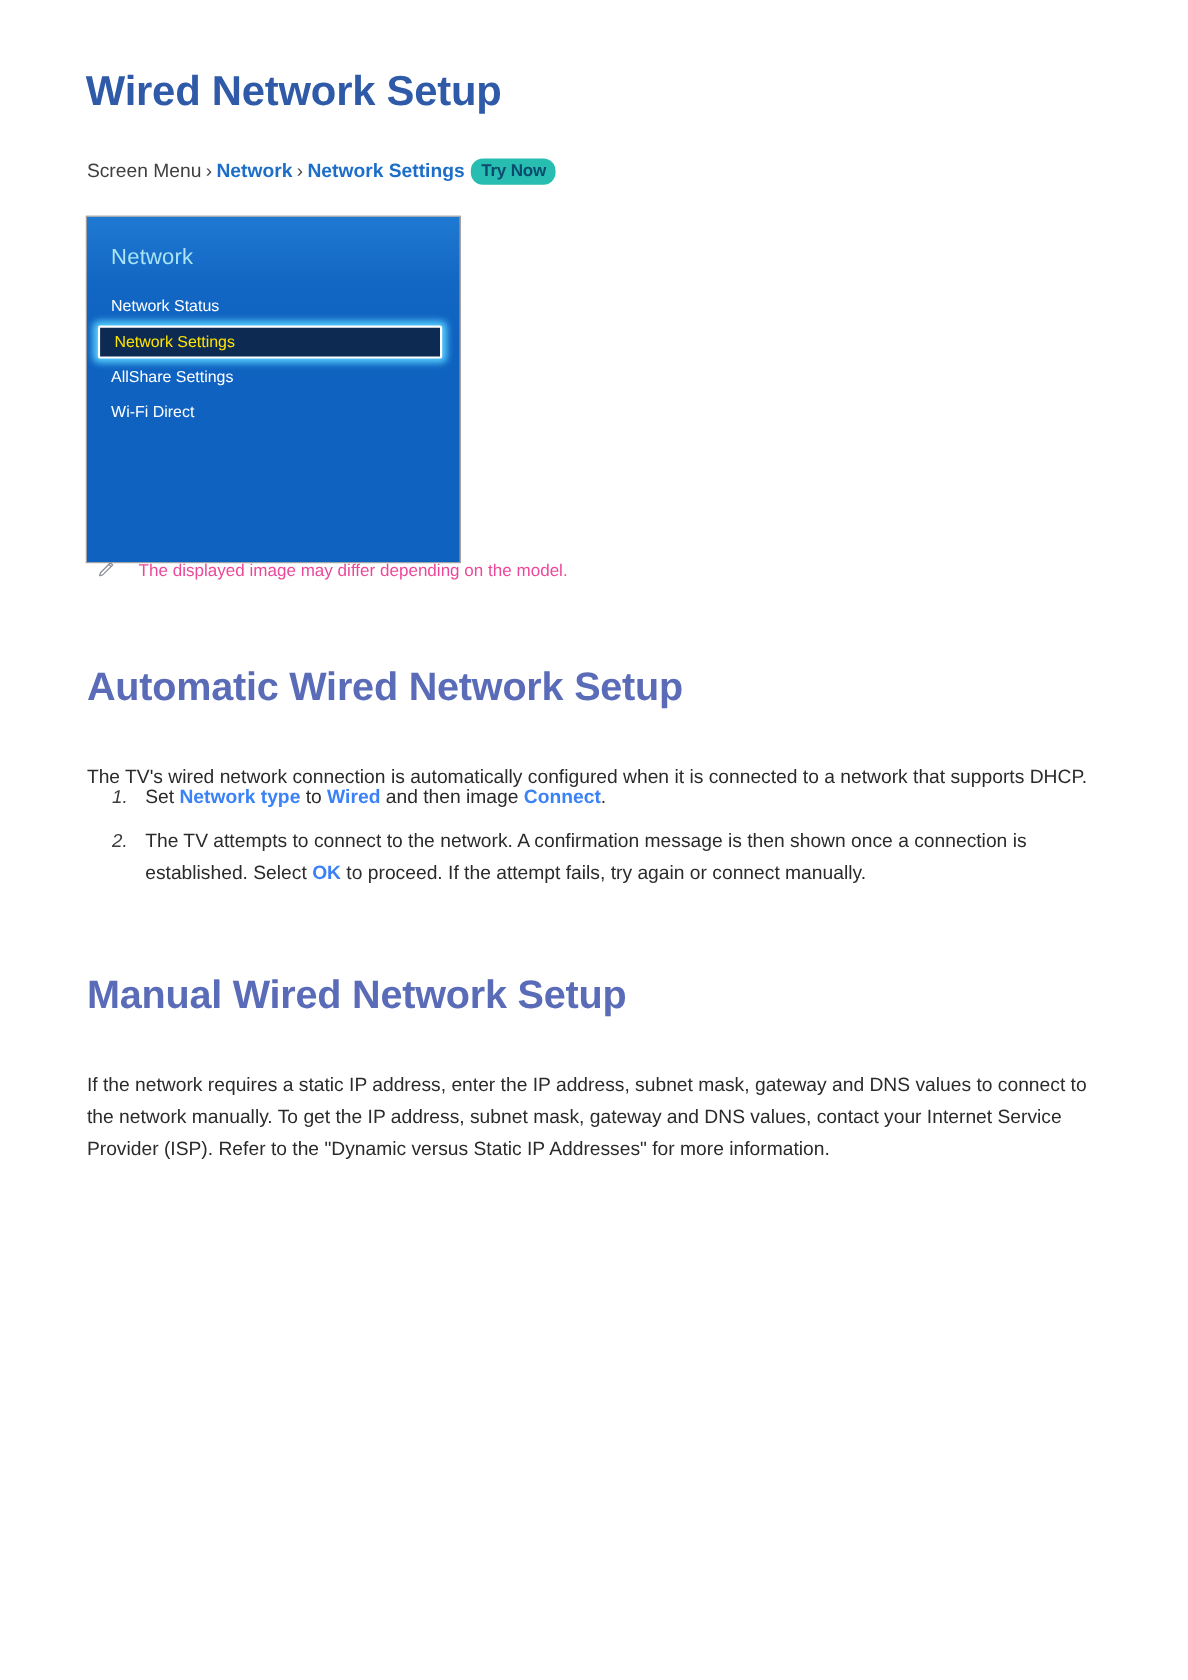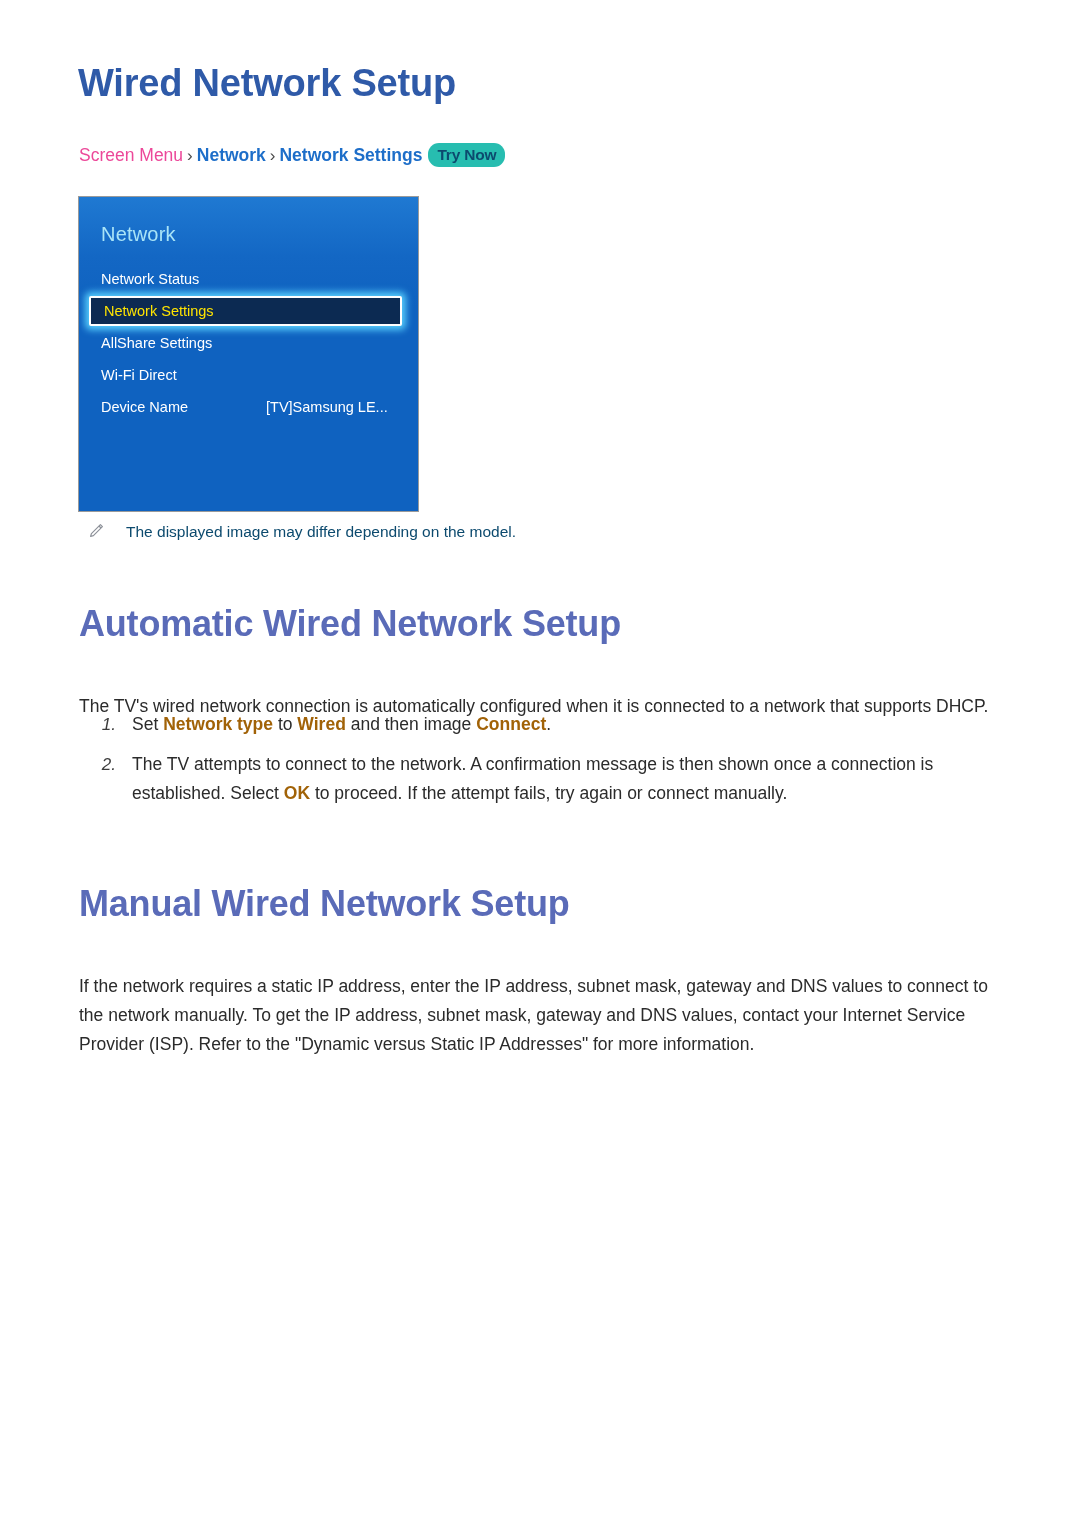--- a/index.html
+++ b/index.html
@@ -41,21 +41,21 @@
   
   .breadcrumb {
     position: absolute;
     left: 79px;
     top: 143px;
     font-size: 17.5px;
     line-height: 24px;
     white-space: nowrap;
   }
   .crumb-plain {
-    color: #ec4899;
+    color: #404040;
     text-align: center;
   }
   .crumb-sep {
     color: #4a4a4a;
     padding: 0 4px;
     font-size: 17px;
   }
   .crumb-link {
     color: #1d6ec9;
     font-weight: bold;
@@ -139,23 +139,23 @@
     position: relative;
     z-index: 1;
     color: #ffe400;
     padding-left: 3px;
   }
 
   
   .note {
     position: absolute;
     left: 88px;
-    top: 521px;
+    top: 509px;
     font-size: 15.5px;
-    color: #0c4a6e;
+    color: #ec4899;
     line-height: 22px;
     white-space: nowrap;
   }
   .note .pencil-icon {
     display: inline-block;
     width: 16px;
     height: 16px;
     vertical-align: -2px;
     margin-right: 22px;
   }
@@ -207,21 +207,21 @@
     position: absolute;
     left: 0;
     top: 0;
     width: 30px;
     text-align: right;
     font-style: italic;
     font-size: 17px;
     color: #3c3c3c;
   }
   .kw {
-    color: #a16207;
+    color: #3b82f6;
     font-weight: bold;
   }
 </style>
 </head>
 <body>
 
 <div class="page">
 
   <div class="doc-title">Wired Network Setup</div>
 
@@ -243,24 +243,20 @@
       </div>
 
       <div class="tv-row">
         <span class="tv-row-label">AllShare Settings</span>
       </div>
 
       <div class="tv-row">
         <span class="tv-row-label">Wi-Fi Direct</span>
       </div>
 
-      <div class="tv-row">
-        <span class="tv-row-label">Device Name</span>
-        <span class="tv-row-value">[TV]Samsung LE...</span>
-      </div>
 
     </div>
   </div>
 
   <div class="note">
     <span class="pencil-icon">
       <svg width="16" height="16" viewBox="0 0 16 16" xmlns="http://www.w3.org/2000/svg">
         <path d="M12.4 1.6 L14.4 3.6 L5.4 12.6 L2.6 13.4 L3.4 10.6 Z" fill="none" stroke="#8d9199" stroke-width="1.2" stroke-linejoin="round"></path>
         <path d="M11.0 3.0 L13.0 5.0" fill="none" stroke="#8d9199" stroke-width="1.2"></path>
       </svg>

